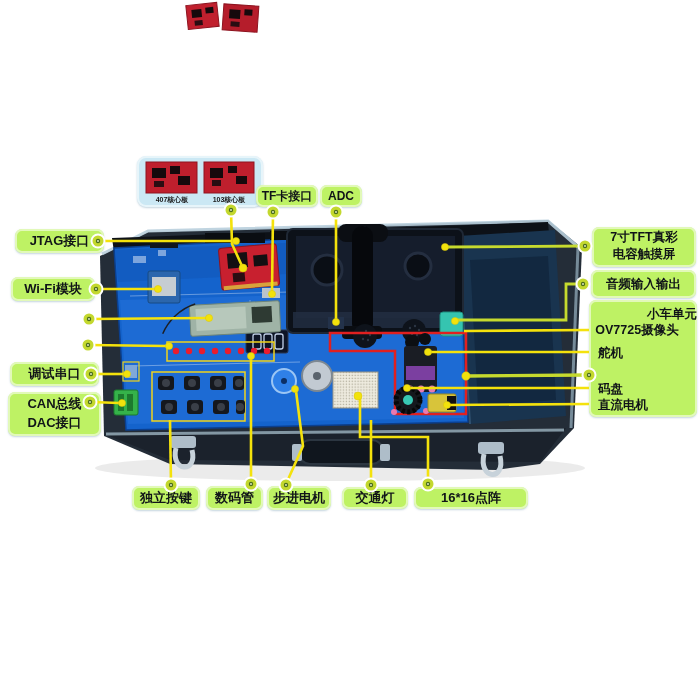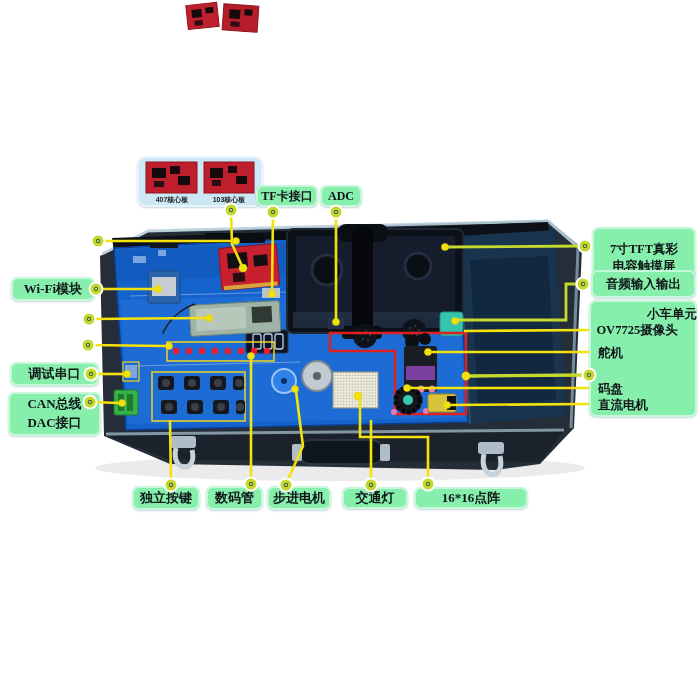--- a/index.html
+++ b/index.html
@@ -5,24 +5,23 @@
   html,body{margin:0;padding:0;}
   body{
     width:700px;height:700px;position:relative;background:#ffffff;
     font-family:"Liberation Sans","DejaVu Sans",sans-serif;overflow:hidden;
   }
   .stage{position:absolute;left:0;top:0;width:700px;height:700px;}
   svg{position:absolute;left:0;top:0;}
   #scene{z-index:1;}
   #overlay{z-index:3;pointer-events:none;}
   .lbl{
-    position:absolute;z-index:2;background:#86efac;border-radius:7px;
+    position:absolute;z-index:2;background:#bef264;border-radius:7px;
     color:#101418;font-weight:bold;font-size:13px;text-align:center;
     box-shadow:0 1px 2px rgba(110,150,175,.4), inset 0 0 0 2px rgba(255,255,255,.55);
-    font-family:Liberation Serif, serif;
   }
   .lbl .ln{display:block;}
   .one{line-height:24px;height:24px;}
   .small{font-size:12px;line-height:22px;height:22px;}
   .inset{
     position:absolute;z-index:2;background:#cbe8f4;border-radius:9px;
     box-shadow:0 1px 2px rgba(110,150,175,.4), inset 0 0 0 2px rgba(255,255,255,.55);
   }
   .inset .cap{position:absolute;font-size:7px;font-weight:bold;color:#1a1a1a;text-align:center;}
   .carbox span{position:absolute;display:block;}
@@ -401,31 +400,32 @@
     <rect x="67" y="6" width="50" height="31" fill="#bf1f2d" stroke="#8e1420" stroke-width="1"></rect>
     <rect x="73" y="12" width="13" height="10" fill="#16090c"></rect>
         <rect x="91" y="10" width="9" height="7" fill="#16090c"></rect>
     <rect x="75" y="24" width="9" height="6" fill="#2a0d12"></rect>
         <rect x="99" y="20" width="11" height="8" fill="#16090c"></rect>
   </svg>
   <span class="cap" style="left:9px;top:39px;width:52px">407核心板</span>
   <span class="cap" style="left:66px;top:39px;width:52px">103核心板</span>
 </div>
 
+<div class="lbl one" style="left:15px;top:229px;width:89px"><span>JTAG接口</span></div>
 <div class="lbl one" style="left:11px;top:277px;width:84px"><span>Wi-Fi模块</span></div>
 <div class="lbl" style="left:8px;top:392px;width:93px;height:42px;padding-top:2px;line-height:19px">
   <span class="ln">CAN总线</span>
   <span class="ln">DAC接口</span>
 </div>
 <div class="lbl one" style="left:10px;top:362px;width:89px"><span>调试串口</span></div>
 
 <div class="lbl small" style="left:256px;top:185px;width:62px"><span>TF卡接口</span></div>
 <div class="lbl small" style="left:320px;top:185px;width:42px"><span>ADC</span></div>
 
-<div class="lbl" style="left:592px;top:227px;width:104px;height:38px;padding-top:14px;line-height:17px;font-size:12.5px">
+<div class="lbl" style="left:592px;top:227px;width:104px;height:38px;padding-top:2px;line-height:17px;font-size:12.5px">
   <span class="ln">7寸TFT真彩</span>
   <span class="ln">电容触摸屏</span>
 </div>
 <div class="lbl" style="left:591px;top:270px;width:105px;height:28px;line-height:28px;font-size:12.5px"><span>音频输入输出</span></div>
 
 <div class="lbl carbox" style="left:589px;top:300px;width:108px;height:117px;font-size:12.5px;text-align:left">
   <span style="left:0;top:6px;width:108px;text-align:right">小车单元</span>
   <span style="left:0;top:22px;width:96px;text-align:center">OV7725摄像头</span>
   <span style="left:9px;top:45px">舵机</span>
   <span style="left:9px;top:81px">码盘</span>

